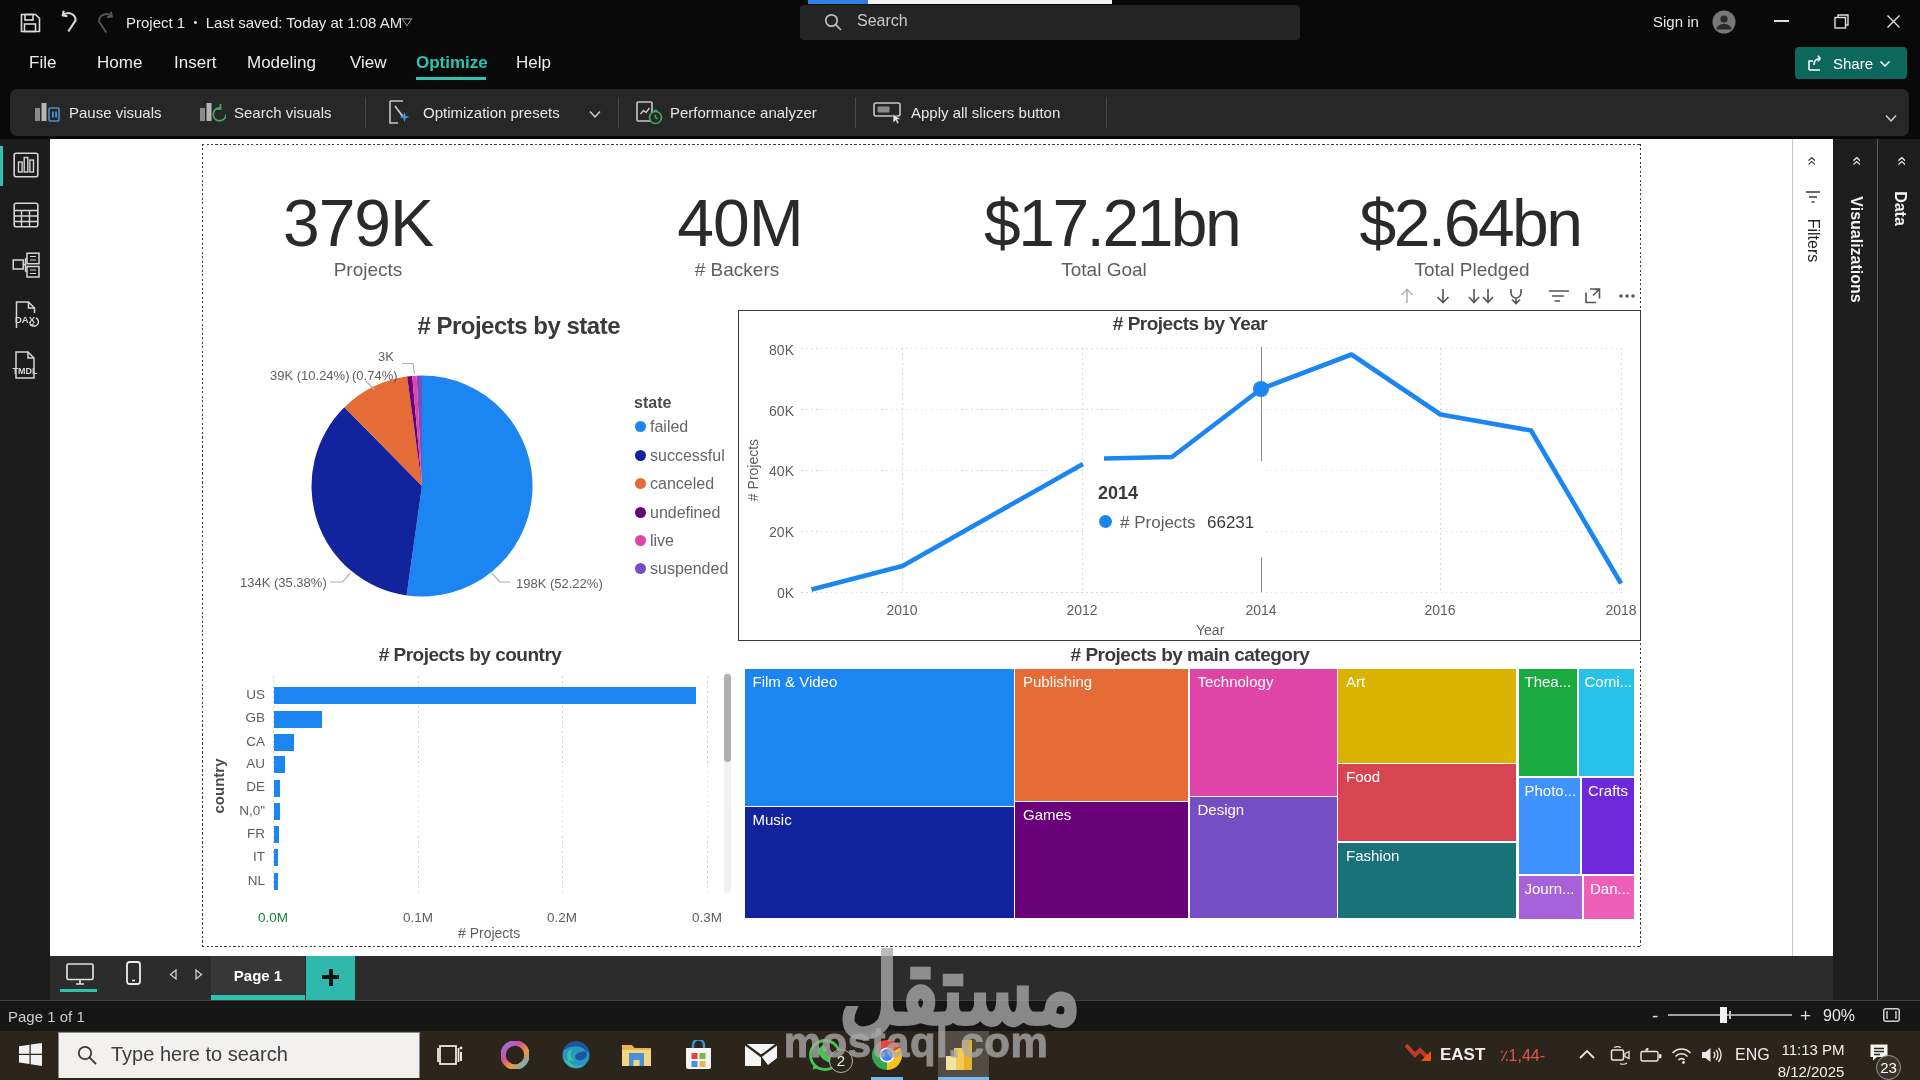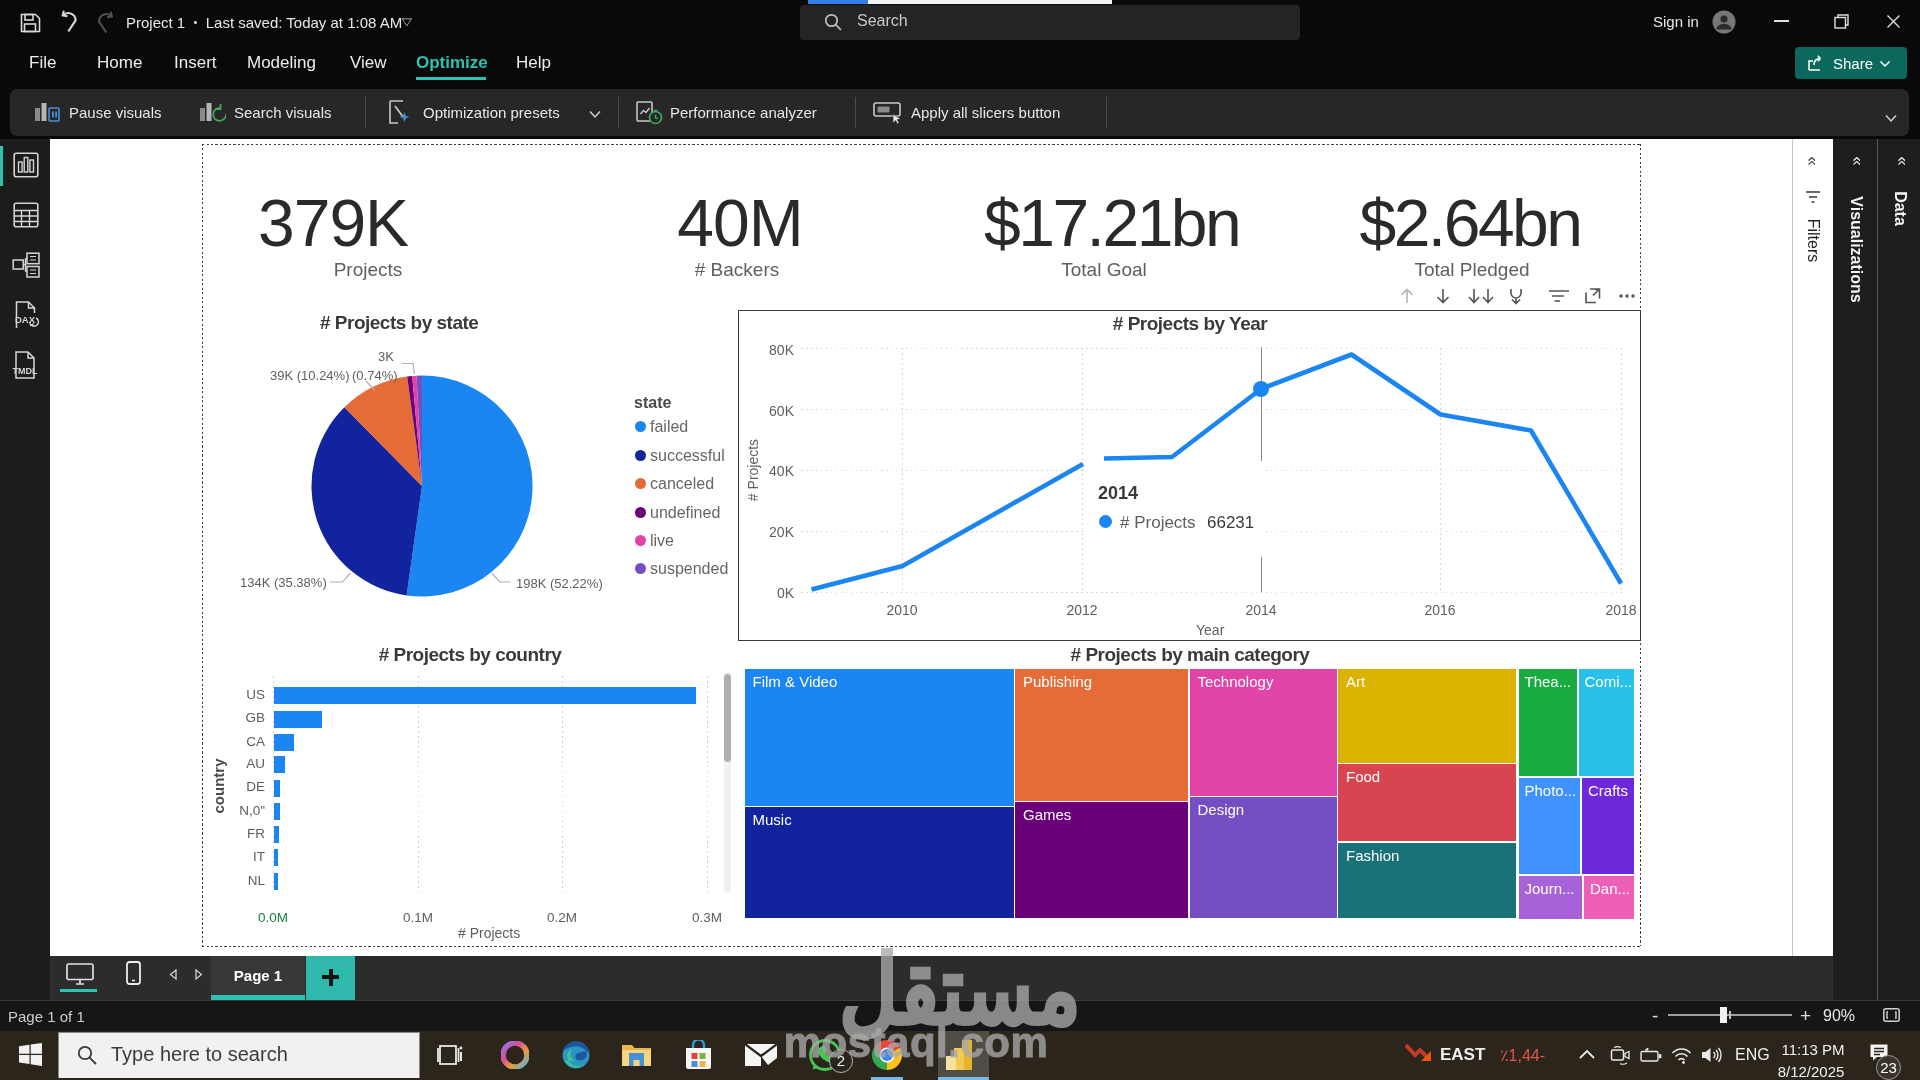--- a/index.html
+++ b/index.html
@@ -159,21 +159,21 @@
  <text x="0.5" y="24" font-size="9" font-weight="bold" fill="#d5d5d5" font-family="Liberation Sans">TMDL</text>
 </svg>
 
 <div class="abs" style="left:50px;top:139px;width:1742px;height:817px;background:#ffffff;"></div>
 
 <div class="abs" style="left:202px;top:144px;width:1438px;height:1px;background:repeating-linear-gradient(90deg,#3c3c3c 0 2px,transparent 2px 4.5px);"></div>
 <div class="abs" style="left:202px;top:946px;width:1438px;height:1px;background:repeating-linear-gradient(90deg,#3c3c3c 0 2px,transparent 2px 4.5px);"></div>
 <div class="abs" style="left:202px;top:144px;width:1px;height:802px;background:repeating-linear-gradient(180deg,#3c3c3c 0 2px,transparent 2px 4.5px);"></div>
 <div class="abs" style="left:1640px;top:144px;width:1px;height:802px;background:repeating-linear-gradient(180deg,#3c3c3c 0 2px,transparent 2px 4.5px);"></div>
 
-<div class="abs" style="left:258px;top:185px;width:200px;font-size:66px;color:#2b2a29;letter-spacing:-1px;">379K</div>
+<div class="abs" style="left:258px;top:185px;width:200px;text-align:center;font-size:66px;color:#2b2a29;letter-spacing:-1px;">379K</div>
 <div class="abs" style="left:268px;top:259px;width:200px;text-align:center;font-size:19px;color:#605e5c;">Projects</div>
 <div class="abs" style="left:640px;top:185px;width:200px;text-align:center;font-size:66px;color:#2b2a29;letter-spacing:-1px;">40M</div>
 <div class="abs" style="left:637px;top:259px;width:200px;text-align:center;font-size:19px;color:#605e5c;"># Backers</div>
 <div class="abs" style="left:984px;top:185px;width:240px;text-align:center;font-size:66px;color:#2b2a29;letter-spacing:-2.5px;">$17.21bn</div>
 <div class="abs" style="left:984px;top:259px;width:240px;text-align:center;font-size:19px;color:#605e5c;">Total Goal</div>
 <div class="abs" style="left:1350px;top:185px;width:240px;text-align:center;font-size:66px;color:#2b2a29;letter-spacing:-2.5px;">$2.64bn</div>
 <div class="abs" style="left:1352px;top:259px;width:240px;text-align:center;font-size:19px;color:#605e5c;">Total Pledged</div>
 
 <svg class="abs" style="left:1396px;top:286px" width="240" height="20" viewBox="0 0 240 20">
  <g stroke="#b5b5b5" stroke-width="1.6" fill="none">
@@ -186,21 +186,21 @@
   <path d="M153 5 H173 M156 10 H168 M158.5 15 H164"></path>
   <path d="M190 6.5 V16.5 H200 M194 3 H203.5 V12.5 M197 9.5 L203 3.5 M199 3.5 H203.5 V8"></path>
  </g>
  <g fill="#555">
   <circle cx="225" cy="10" r="1.7"></circle>
         <circle cx="231" cy="10" r="1.7"></circle>
         <circle cx="237" cy="10" r="1.7"></circle>
  </g>
 </svg>
 
-<div class="abs" style="left:320px;top:312px;width:300px;text-align:left;font-size:19px;font-weight:bold;color:#3b3a39;letter-spacing:-0.5px;"># Projects by state</div>
+<div class="abs" style="left:320px;top:312px;width:300px;text-align:right;font-size:24px;font-weight:bold;color:#3b3a39;letter-spacing:-0.5px;"># Projects by state</div>
 <svg class="abs" style="left:280px;top:340px" width="420" height="290" viewBox="0 0 420 290">
 
  <g transform="translate(-280,-340)">
   <path d="M422,486 L422,375.5 A110.5,110.5 0 1 1 406.62,595.42 Z" fill="#1b85f2"></path>
   <path d="M422,486 L406.62,595.42 A110.5,110.5 0 0 1 344.41,407.32 Z" fill="#12239e"></path>
   <path d="M422,486 L344.41,407.32 A110.5,110.5 0 0 1 407.12,376.51 Z" fill="#e66c37"></path>
   <path d="M422,486 L407.12,376.51 A110.5,110.5 0 0 1 412.22,375.93 Z" fill="#6b007b"></path>
   <path d="M422,486 L412.22,375.93 A110.5,110.5 0 0 1 416.60,375.63 Z" fill="#e044a7"></path>
   <path d="M422,486 L416.60,375.63 A110.5,110.5 0 0 1 422,375.5 Z" fill="#744ec2"></path>
 

